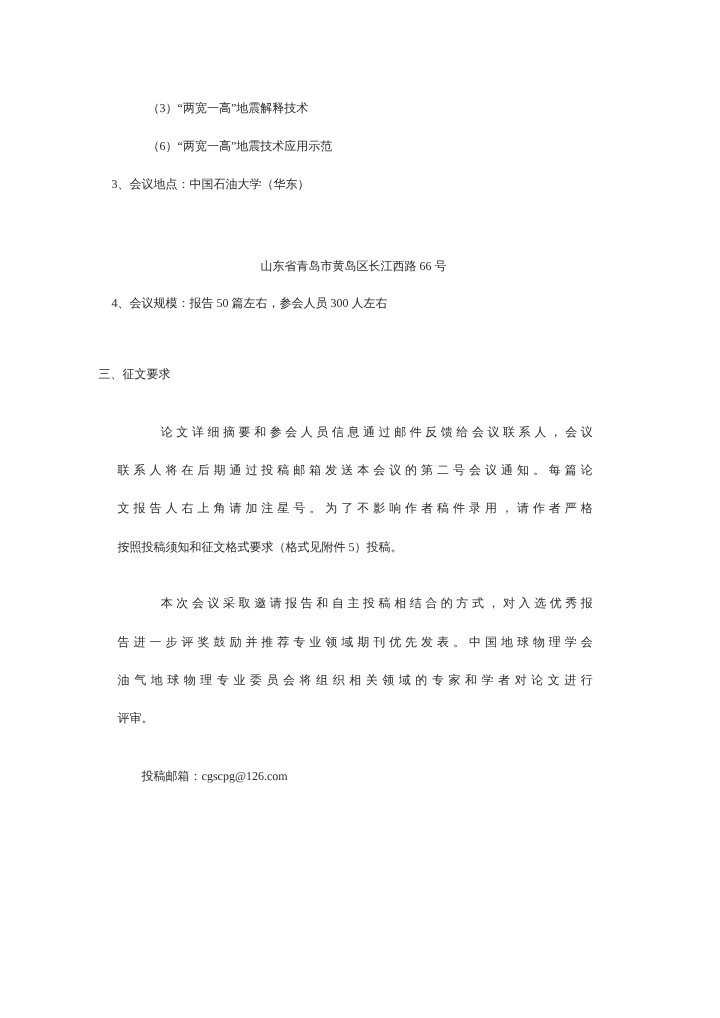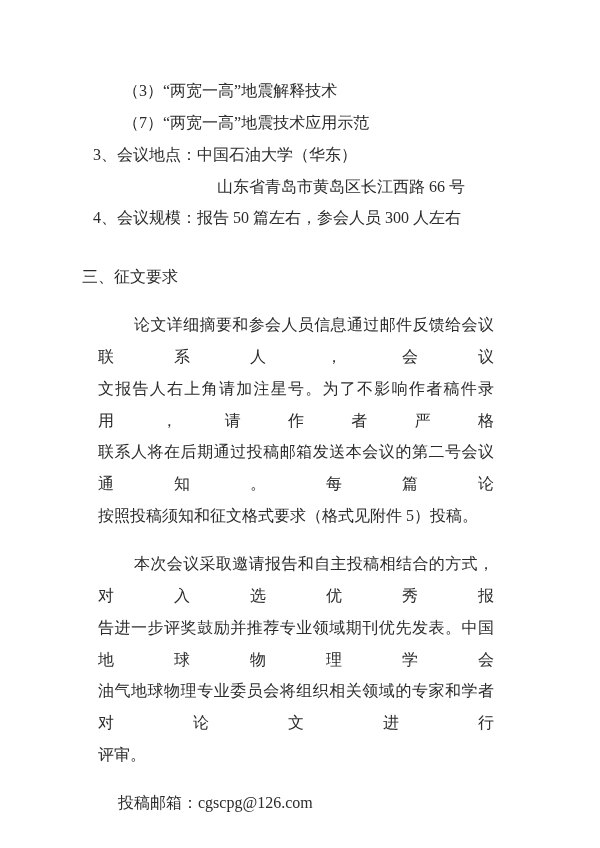--- a/index.html
+++ b/index.html
@@ -9,62 +9,62 @@
   }
   .page {
     position: relative;
     width: 600px;
     height: 848px;
     background: #ffffff;
     overflow: hidden;
     box-sizing: border-box;
     padding: 75px 90px 0 82px;
     font-family: "Liberation Serif", "DejaVu Serif", serif;
-    font-size: 16px;
+    font-size: 10px;
     line-height: 31.85px;
     color: #2b2b2b;
   }
   .line {
     white-space: nowrap;
     text-align: left;
   }
   .para {
     margin: 16px;
   }
   
   .fill {
     white-space: normal;
     text-align: justify;
     text-align-last: justify;
   }
   .indent-agenda   { padding-left: 41px; }   
   .indent-num      { padding-left: 11px; }   
-  .indent-address  { padding-left: 135px; }  
+  .indent-address  { padding-left: 135px; margin-top: 36px; }  
   .indent-para     { padding-left: 36px; }   
   .fill.indent-para{ padding-left: 0; text-indent: 36px; }
   .section-heading { margin-top: 27px; }
 </style>
 </head>
 <body>
 
 <div class="page">
 
   <div class="line indent-agenda">（3）“两宽一高”地震解释技术</div>
-  <div class="line indent-agenda">（7）“两宽一高”地震技术应用示范</div>
+  <div class="line indent-agenda">（6）“两宽一高”地震技术应用示范</div>
 
   <div class="line indent-num">3、会议地点：中国石油大学（华东）</div>
   <div class="line indent-address">山东省青岛市黄岛区长江西路 66 号</div>
   <div class="line indent-num">4、会议规模：报告 50 篇左右，参会人员 300 人左右</div>
 
   <div class="line section-heading">三、征文要求</div>
 
   <div class="para">
     <div class="line fill indent-para">论文详细摘要和参会人员信息通过邮件反馈给会议联系人，会议</div>
+    <div class="line fill">联系人将在后期通过投稿邮箱发送本会议的第二号会议通知。每篇论</div>
     <div class="line fill">文报告人右上角请加注星号。为了不影响作者稿件录用，请作者严格</div>
-    <div class="line fill">联系人将在后期通过投稿邮箱发送本会议的第二号会议通知。每篇论</div>
     <div class="line">按照投稿须知和征文格式要求（格式见附件 5）投稿。</div>
   </div>
 
   <div class="para">
     <div class="line fill indent-para">本次会议采取邀请报告和自主投稿相结合的方式，对入选优秀报</div>
     <div class="line fill">告进一步评奖鼓励并推荐专业领域期刊优先发表。中国地球物理学会</div>
     <div class="line fill">油气地球物理专业委员会将组织相关领域的专家和学者对论文进行</div>
     <div class="line">评审。</div>
   </div>
 

